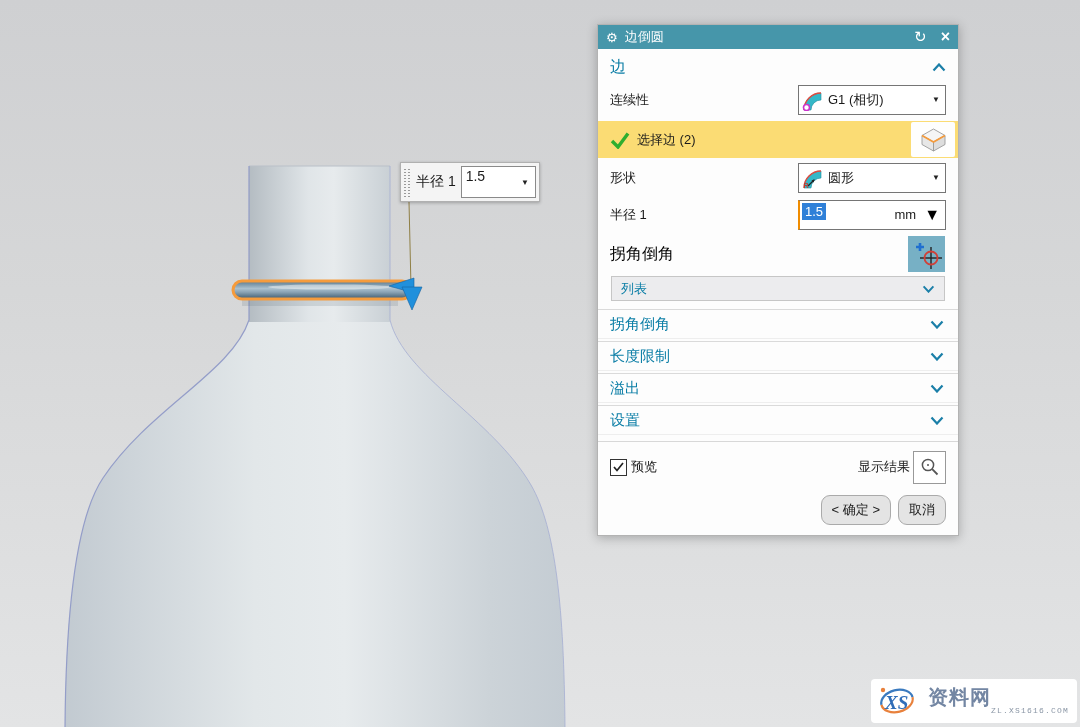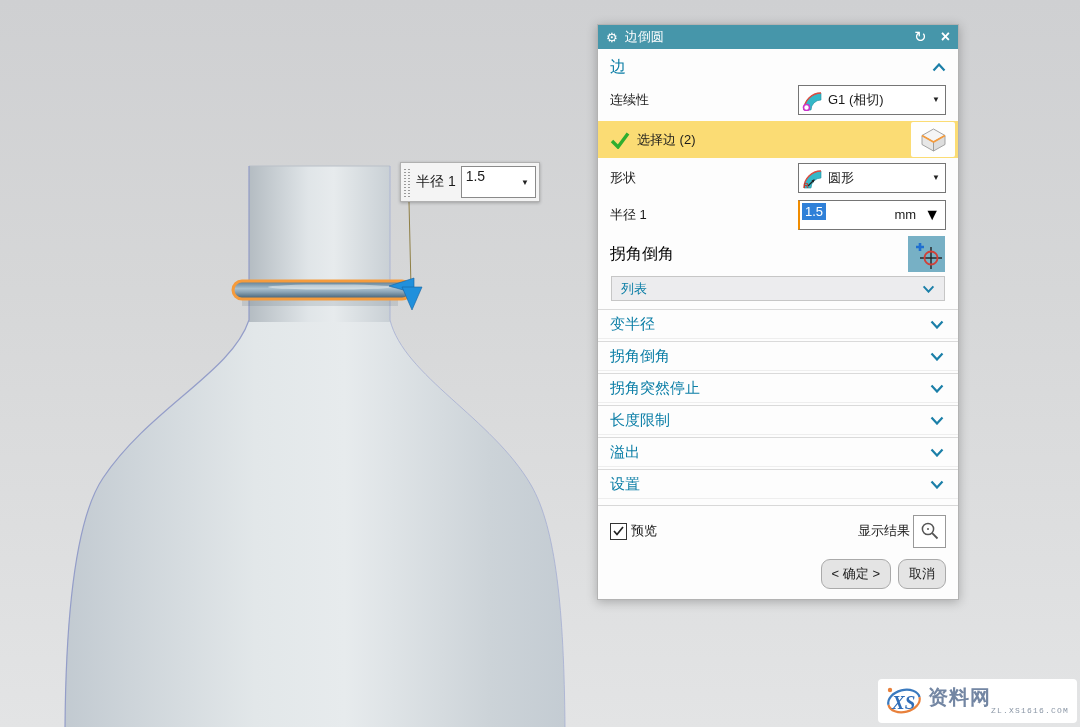--- a/index.html
+++ b/index.html
@@ -67,21 +67,21 @@
   .checkbox{width:15px;height:15px;background:#fff;border:1px solid #333;display:flex;align-items:center;
     justify-content:center;}
   .preview-label{font-size:13px;color:#1a1a1a;margin-left:4px;flex:1;}
   .showres-label{font-size:13px;color:#1a1a1a;margin-right:3px;}
   .mag-btn{width:31px;height:31px;background:#fff;border:1px solid #999;display:flex;align-items:center;justify-content:center;}
   .btn-row{display:flex;justify-content:flex-end;gap:7px;margin-top:12px;}
   .dlg-btn{height:30px;background:#e4e4e4;border:1px solid #aaaaaa;font-size:13px;color:#1a1a1a;
     padding:0 10px;font-family:inherit;border-radius:9px;}
   
   .watermark{position:absolute;right:3px;bottom:4px;background:#ffffff;border-radius:4px;
-    display:flex;align-items:center;padding:3px 8px 3px 4px;gap:2px;}
+    display:flex;align-items:center;padding:3px 8px 3px 4px;gap:9px;}
   .wm-text{display:flex;flex-direction:row;align-items:flex-start;line-height:1;}
   .wm-name{font-size:20px;font-weight:bold;color:#7386a3;letter-spacing:1px;}
   .wm-url{font-size:8px;color:#8b97a6;letter-spacing:1.2px;margin-top:20px;font-family:"Liberation Mono","DejaVu Sans Mono",monospace;}
 </style>
 </head>
 <body>
 
 <svg id="canvas-svg" width="1080" height="727" viewBox="0 0 1080 727">
   <defs>
     <linearGradient id="neckGrad" x1="0" y1="0" x2="1" y2="0">
@@ -215,33 +215,21 @@
     </div>
 
     <div class="list-bar">
       <span class="list-label">列表</span>
       <svg width="13" height="8" viewBox="0 0 14 9">
         <polyline points="1.5,1.5 7,7.5 12.5,1.5" fill="none" stroke="#1b7fa8" stroke-width="2.2"></polyline>
       </svg>
     </div>
 
     <div class="section-row">
-      <span class="s-label">变半径</span>
-      <svg width="14" height="9" viewBox="0 0 14 9">
-          <polyline points="1.5,1.5 7,7.5 12.5,1.5" fill="none" stroke="#1b7fa8" stroke-width="2.2"></polyline>
-        </svg>
-    </div>
-    <div class="section-row">
       <span class="s-label">拐角倒角</span>
-      <svg width="14" height="9" viewBox="0 0 14 9">
-          <polyline points="1.5,1.5 7,7.5 12.5,1.5" fill="none" stroke="#1b7fa8" stroke-width="2.2"></polyline>
-        </svg>
-    </div>
-    <div class="section-row">
-      <span class="s-label">拐角突然停止</span>
       <svg width="14" height="9" viewBox="0 0 14 9">
           <polyline points="1.5,1.5 7,7.5 12.5,1.5" fill="none" stroke="#1b7fa8" stroke-width="2.2"></polyline>
         </svg>
     </div>
     <div class="section-row">
       <span class="s-label">长度限制</span>
       <svg width="14" height="9" viewBox="0 0 14 9">
           <polyline points="1.5,1.5 7,7.5 12.5,1.5" fill="none" stroke="#1b7fa8" stroke-width="2.2"></polyline>
         </svg>
     </div>

